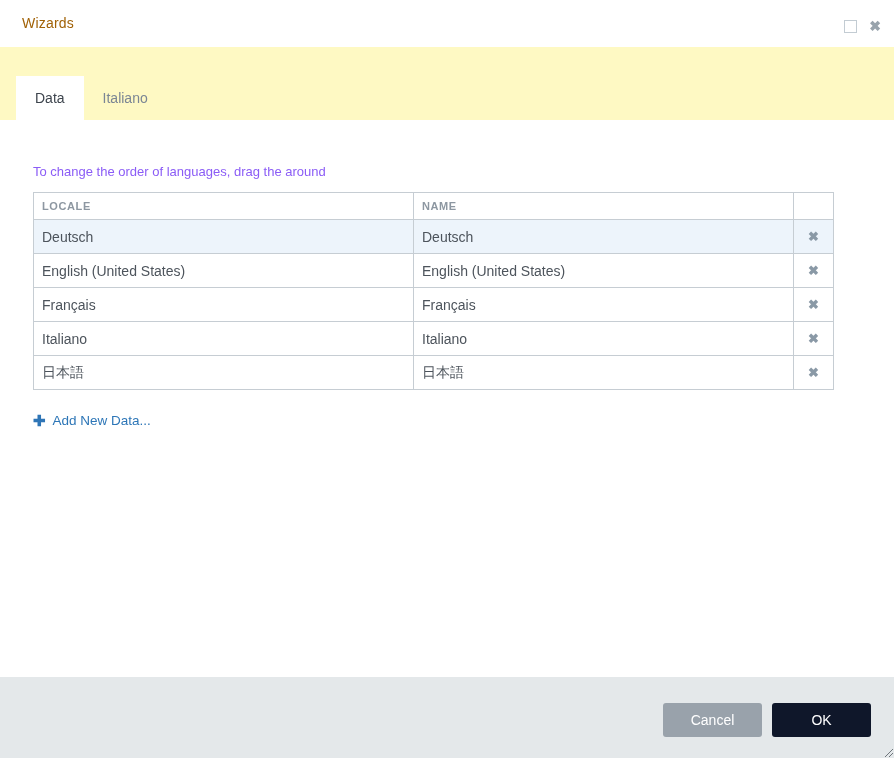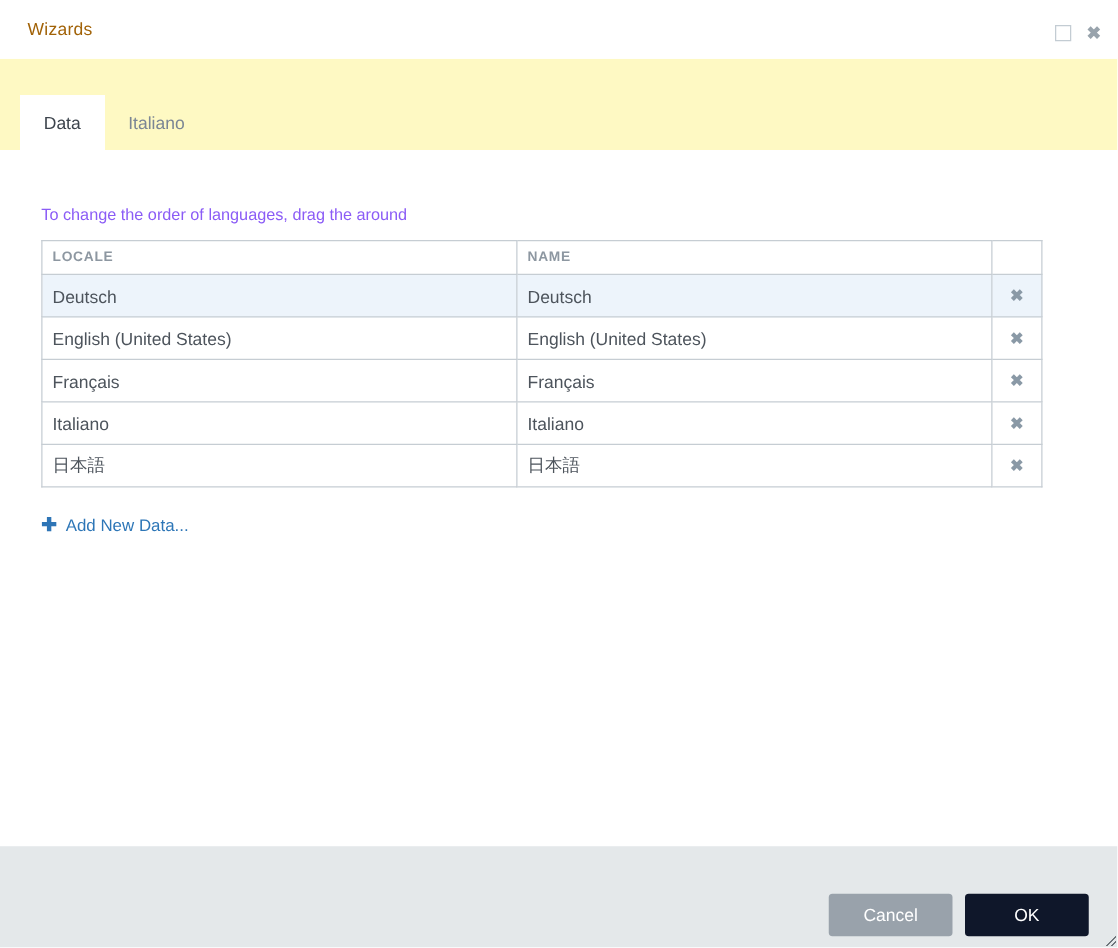--- a/index.html
+++ b/index.html
@@ -79,21 +79,21 @@
   .add-link .plus {
     color: #2e75b6; font-size: 15px; font-weight: bold;
     margin-right: 7px; line-height: 15px;
   }
   
   .footer {
     position: absolute; left: 0; bottom: 0;
     width: 894px; height: 81px; background: #e4e8ea;
   }
   .btn {
-    position: absolute; top: 38px;
+    position: absolute; top: 26px;
     width: 99px; height: 34px;
     border: none; border-radius: 3px;
     font-family: "Liberation Sans", sans-serif;
     font-size: 14px; color: #ffffff; cursor: pointer;
   }
   .btn.cancel { right: 132px; background: #99a2ab; }
   .btn.ok     { right: 23px;  background: #0f172a; }
   .grip {
     position: absolute; right: 1px; bottom: 1px;
     width: 10px; height: 10px;

